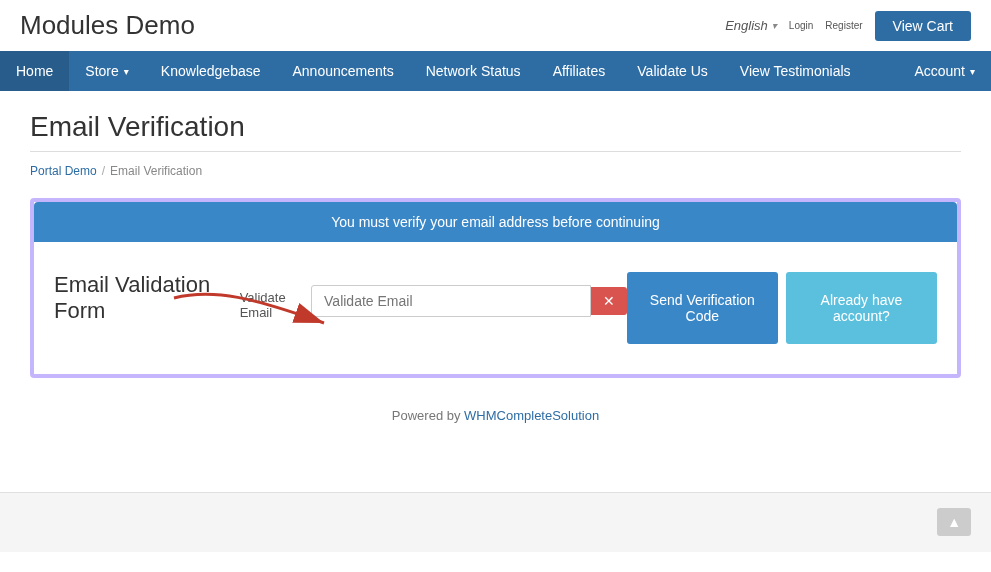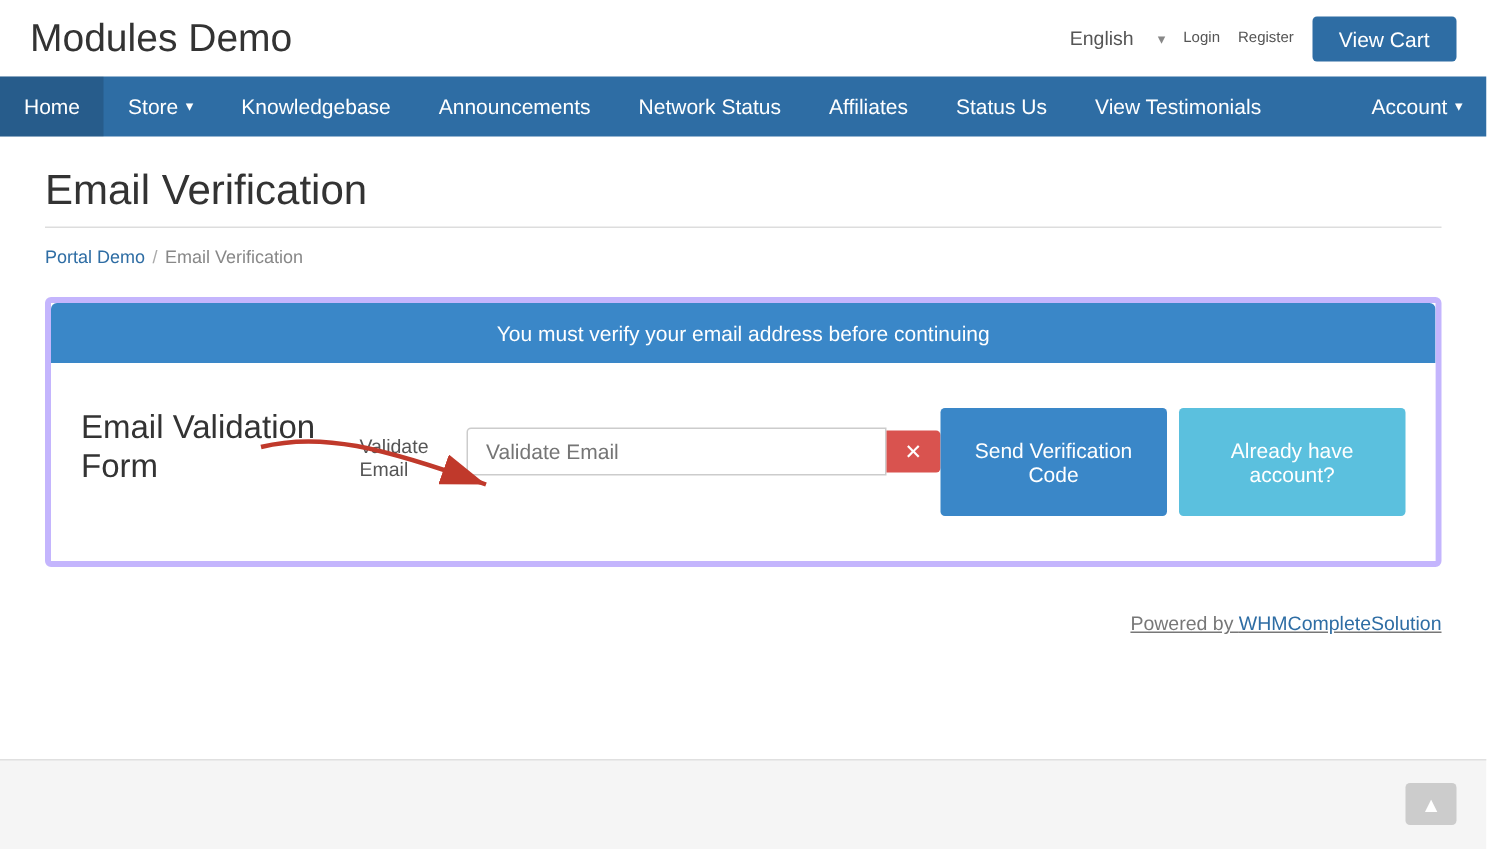--- a/index.html
+++ b/index.html
@@ -19,24 +19,25 @@
       color: #333;
     }
     .top-right {
       display: flex;
       align-items: center;
       gap: 12px;
     }
     .lang-select {
       display: flex;
       align-items: center;
-      gap: 16px;
+      gap: 4px;
       font-size: 13px;
       color: #555;
       cursor: pointer;
+      font-style: italic;
     }
     .lang-select .chevron { font-size: 10px; color: #888; }
     .top-link {
       font-size: 10px;
       color: #555;
       text-decoration: none;
       cursor: pointer;
     }
     .view-cart-btn {
       background: #2e6da4;
@@ -186,26 +187,25 @@
       top: 50%;
       transform: translateY(-30px);
     }
     .arrow-svg {
       width: 200px;
       height: 80px;
     }
 
     
     .powered-by {
-      text-align: right;
+      text-align: center;
       font-size: 13px;
       color: #777;
       margin-top: 20px;
-      margin-bottom: 63px;
-      text-decoration: underline;
+      margin-bottom: 49px;
     }
     .powered-by a { color: #2e6da4; text-decoration: none; }
 
     
     .footer {
       background: #f5f5f5;
       border-top: 1px solid #e0e0e0;
       padding: 20px 30px;
       font-size: 12px;
       color: #777;
@@ -241,21 +241,21 @@
   </div>
 </div>
 
 <nav class="nav-bar">
   <a class="nav-item active">Home</a>
   <a class="nav-item">Store <span class="nav-chevron">▾</span></a>
   <a class="nav-item">Knowledgebase</a>
   <a class="nav-item">Announcements</a>
   <a class="nav-item">Network Status</a>
   <a class="nav-item">Affiliates</a>
-  <a class="nav-item">Status Us</a>
+  <a class="nav-item">Validate Us</a>
   <a class="nav-item">View Testimonials</a>
   <div class="nav-spacer"></div>
   <a class="nav-item">
     <span>Account</span>
     <span class="nav-chevron">▾</span>
   </a>
 </nav>
 
 <div class="content-area">
   <h1 class="page-title">Email Verification</h1>

